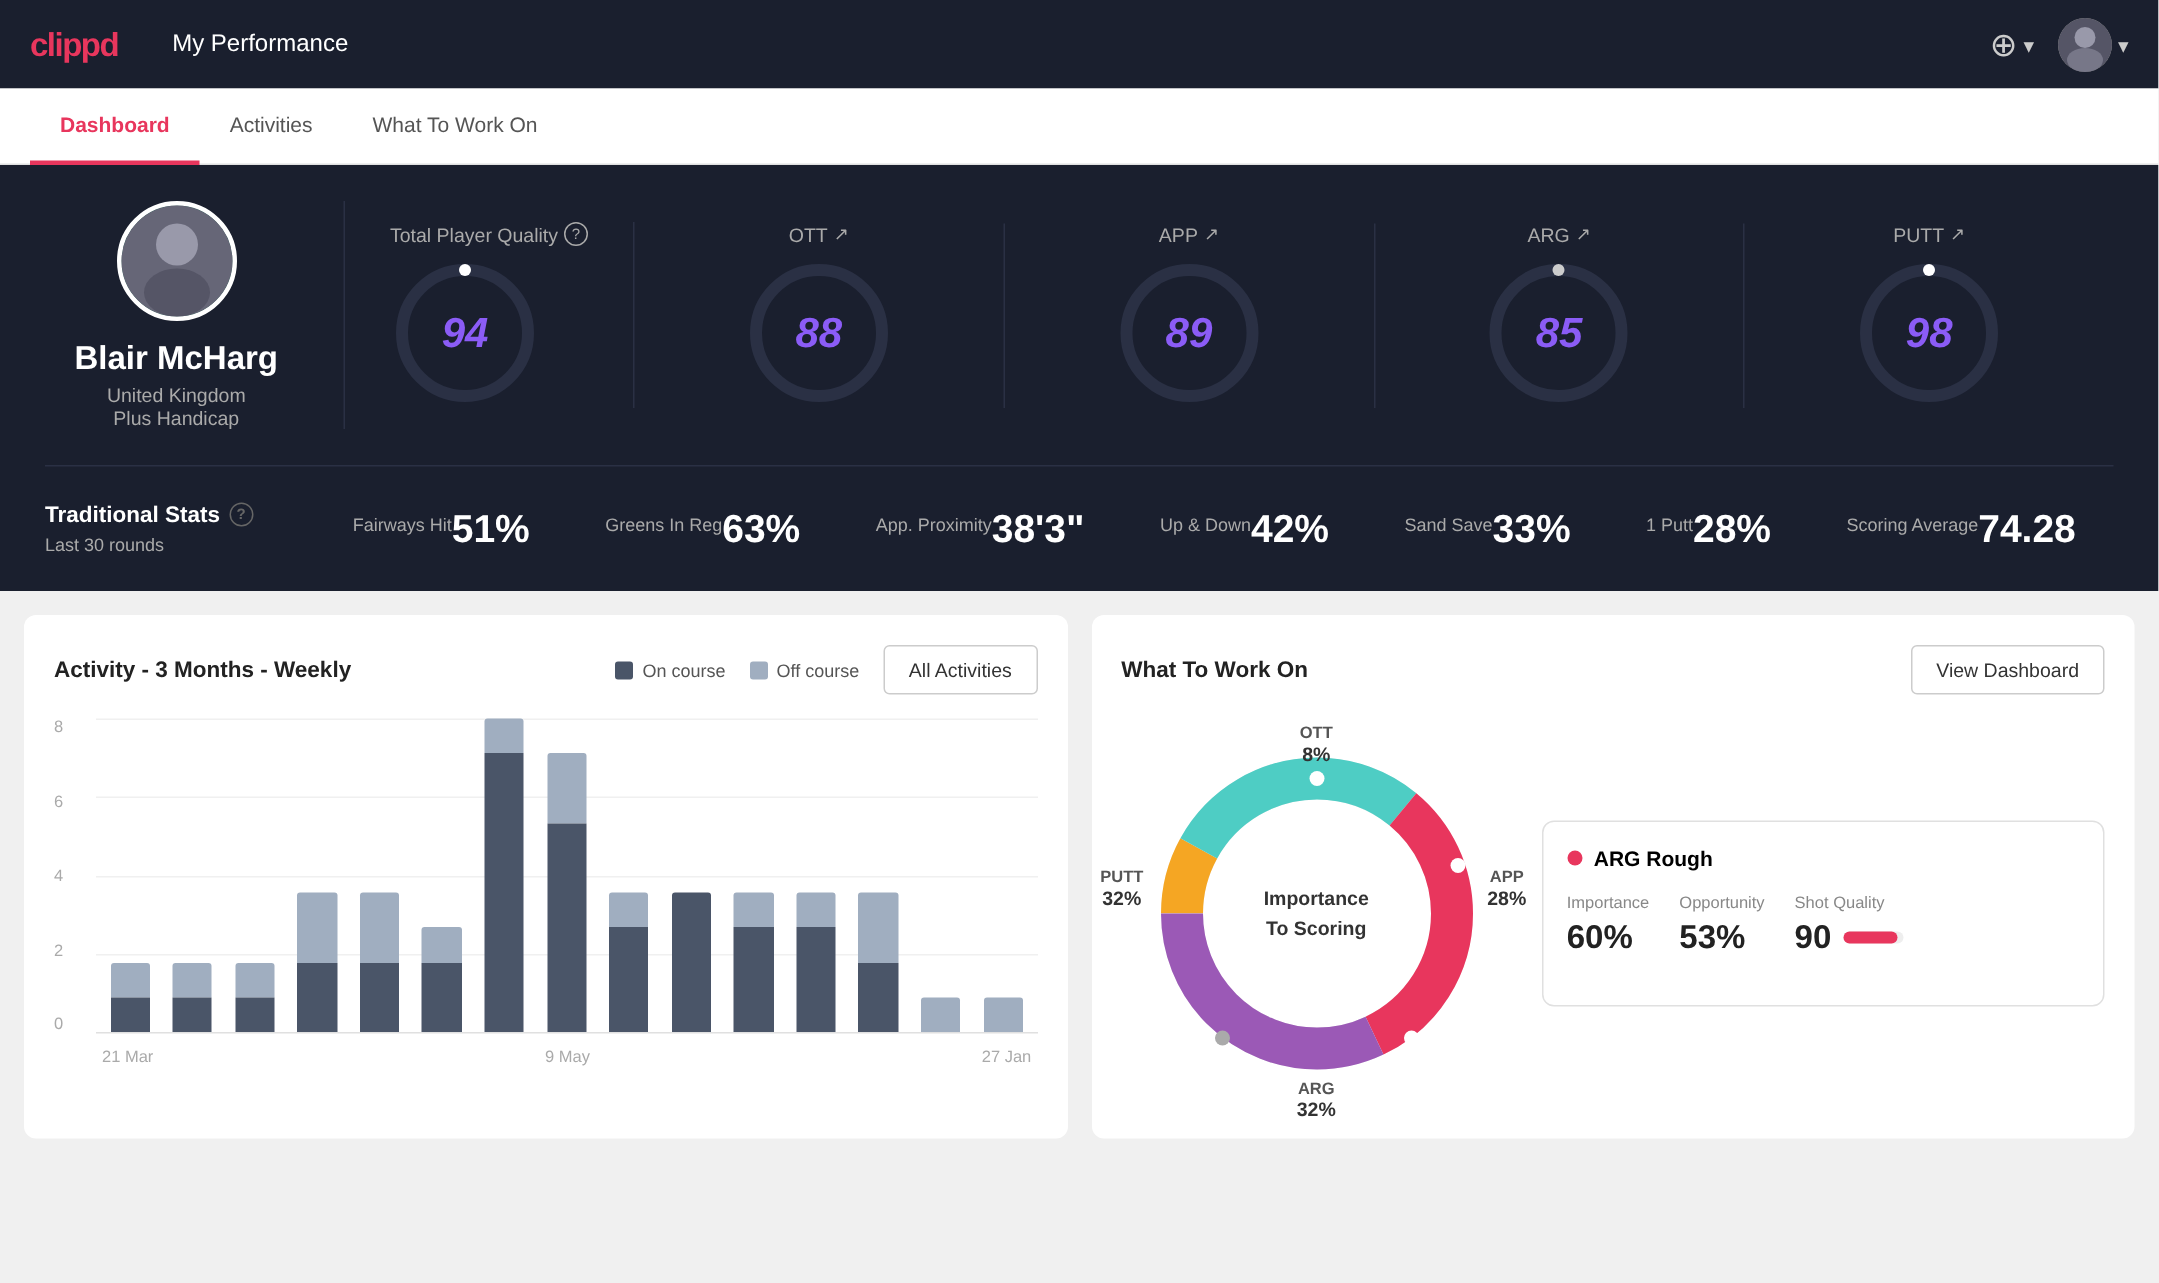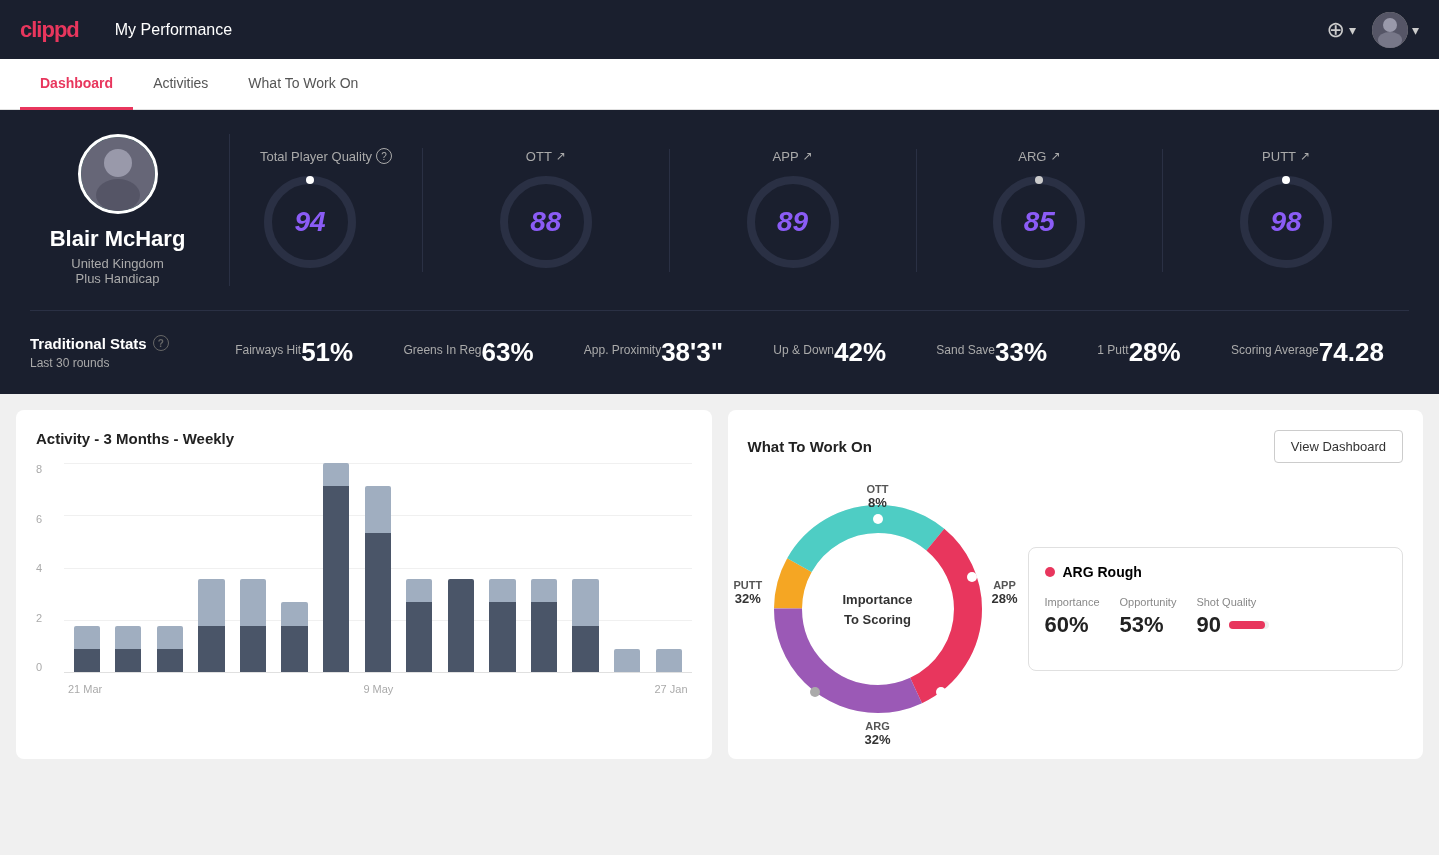--- a/index.html
+++ b/index.html
@@ -363,20 +363,33 @@
       </div>
     </div>
   </div>
 </div>
 
 <div class="bottom-section">
 
   <div class="activity-card">
     <div class="card-header">
       <div class="card-title">Activity - 3 Months - Weekly</div>
+      <div style="display:flex; align-items:center; gap:16px;">
+        <div class="legend">
+          <div class="legend-item">
+            <div class="legend-dot" style="background:#4a5568;"></div>
+            <span>On course</span>
+          </div>
+          <div class="legend-item">
+            <div class="legend-dot" style="background:#a0aec0;"></div>
+            <span>Off course</span>
+          </div>
+        </div>
+        <button class="view-dashboard-btn">All Activities</button>
+      </div>
     </div>
 
     <div style="position: relative; height: 240px; padding-left: 28px;">
 
       <div style="position: absolute; left: 0; top: 0; bottom: 30px; display: flex; flex-direction: column; justify-content: space-between; text-align: right; padding-right: 6px;">
         <span style="font-size:11px; color:#aaa;">8</span>
         <span style="font-size:11px; color:#aaa;">6</span>
         <span style="font-size:11px; color:#aaa;">4</span>
         <span style="font-size:11px; color:#aaa;">2</span>
         <span style="font-size:11px; color:#aaa;">0</span>

